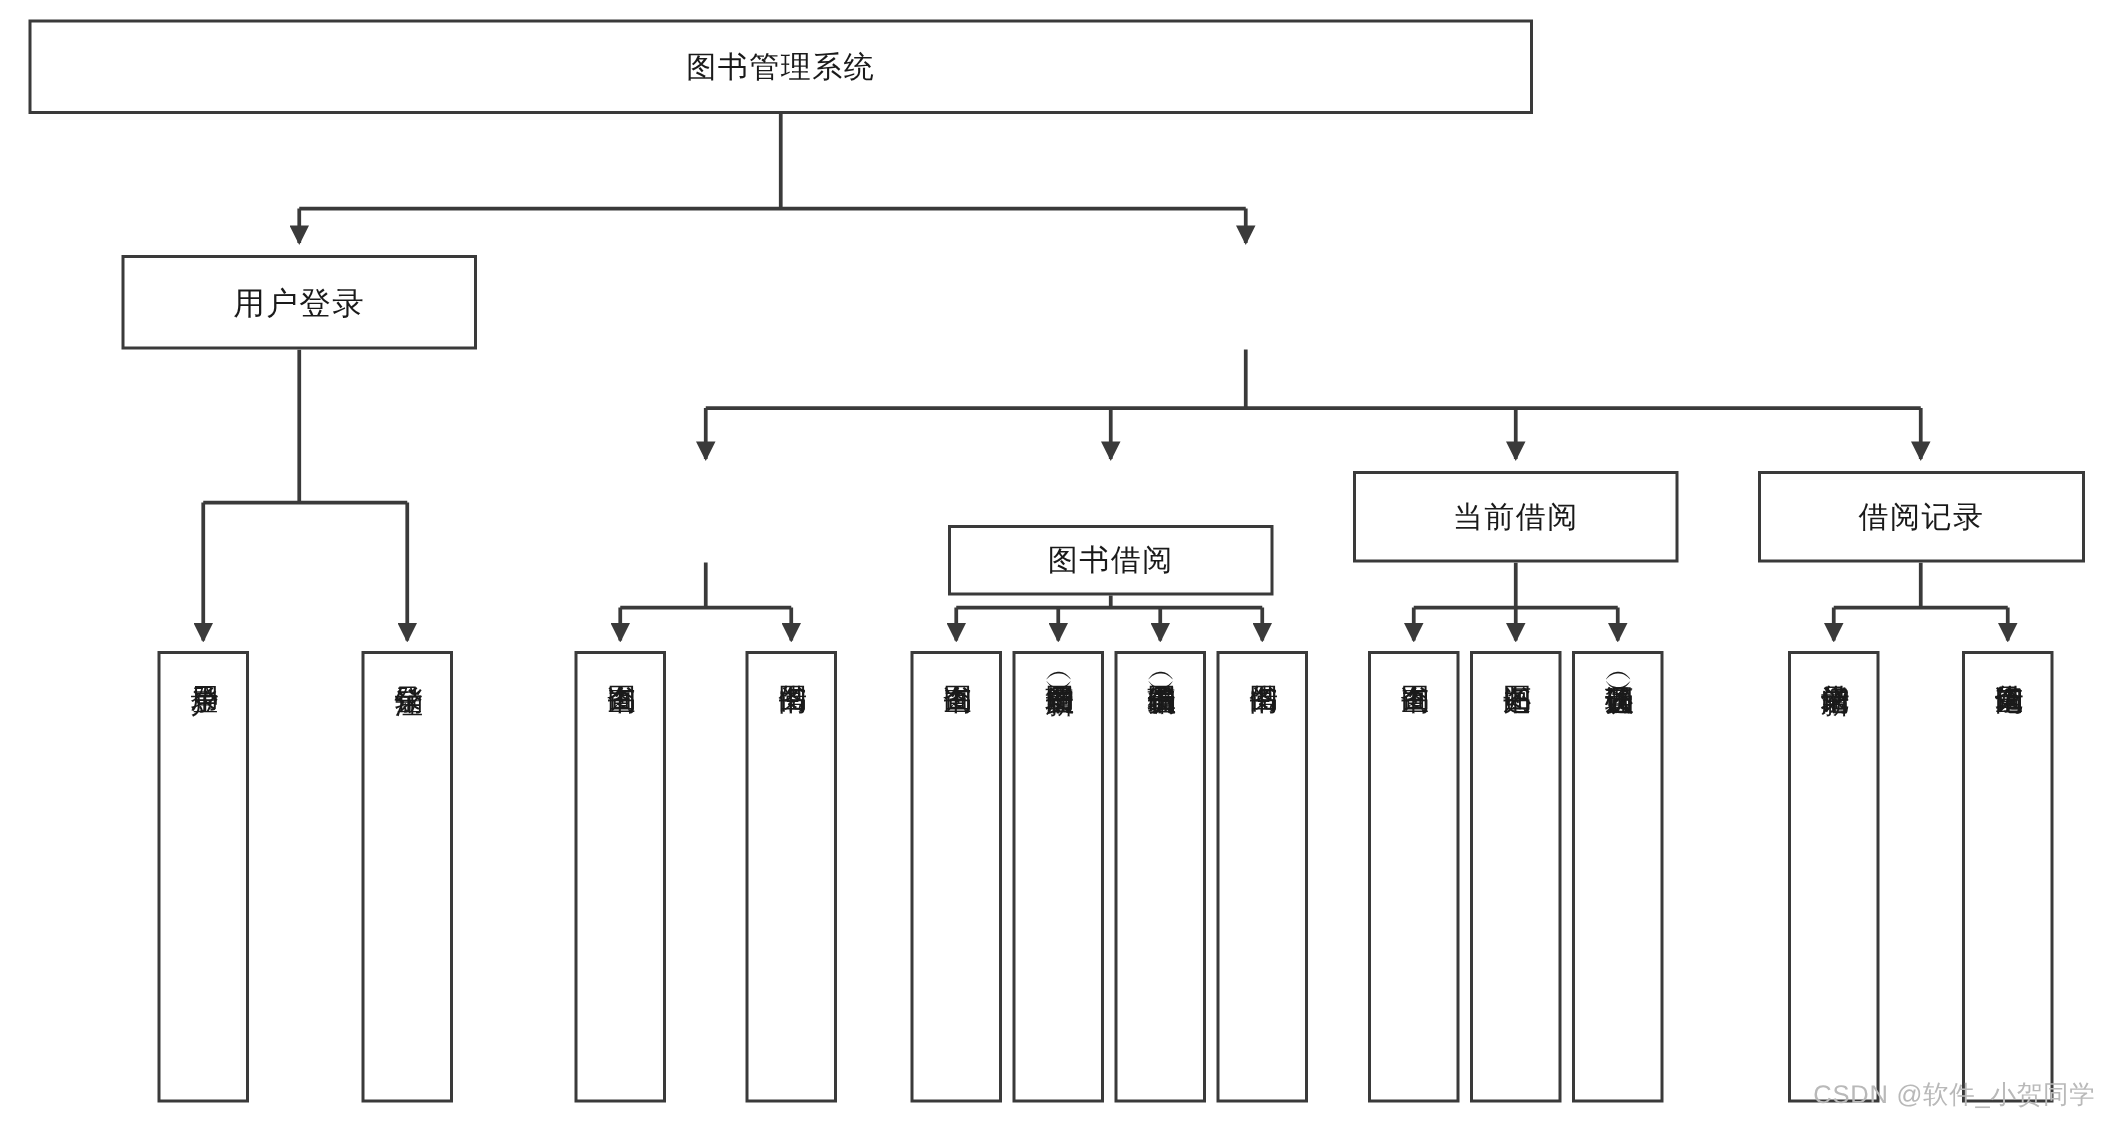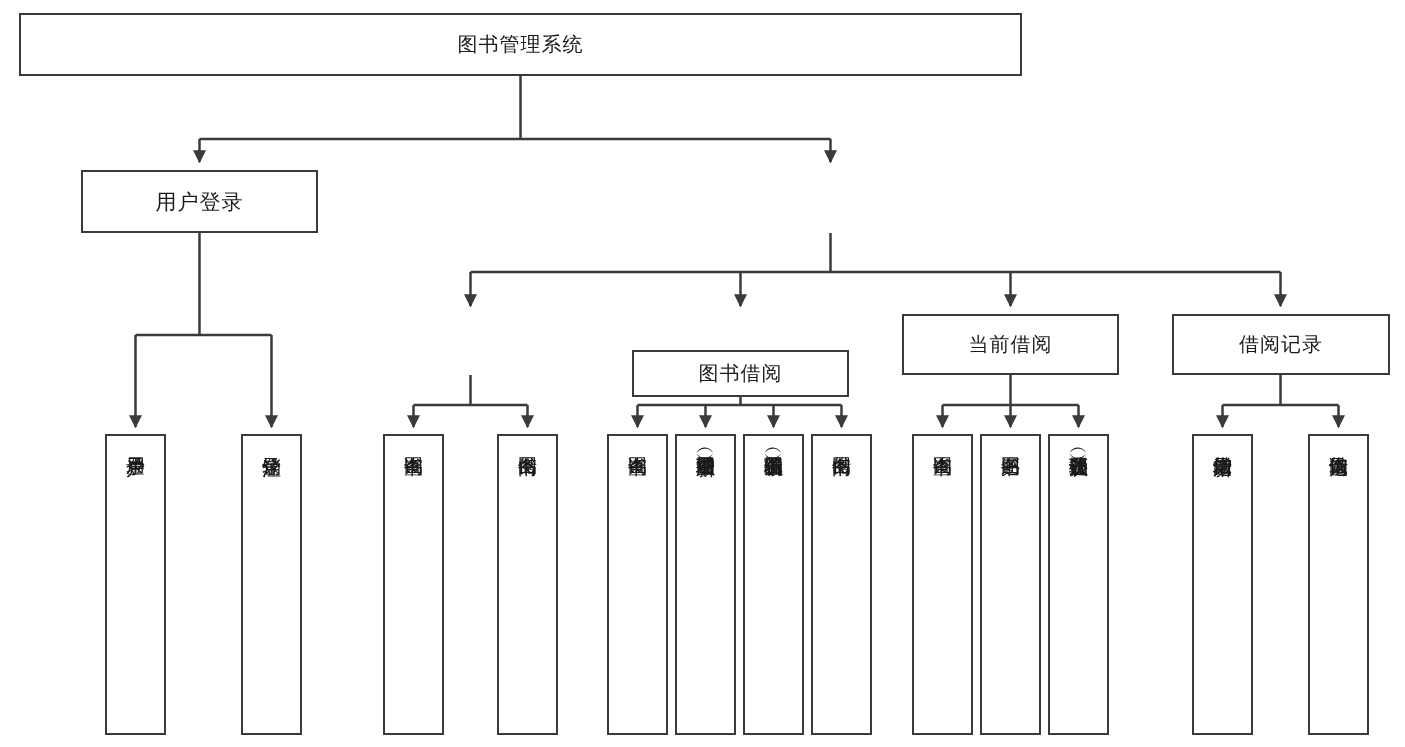--- a/index.html
+++ b/index.html
@@ -179,14 +179,15 @@
     <span class="vtext">确认归还（管理员）</span>
   </div>
 
   <div class="node leaf" style="left:1192px;top:434px;width:61px;height:301px;">
     <span class="vtext">新增借阅记录</span>
   </div>
   <div class="node leaf" style="left:1308px;top:434px;width:61px;height:301px;">
     <span class="vtext">查询借阅记录</span>
   </div>
 
+  <div class="watermark">CSDN @软件_小贺同学</div>
 
 </div>
 
 </body></html>

